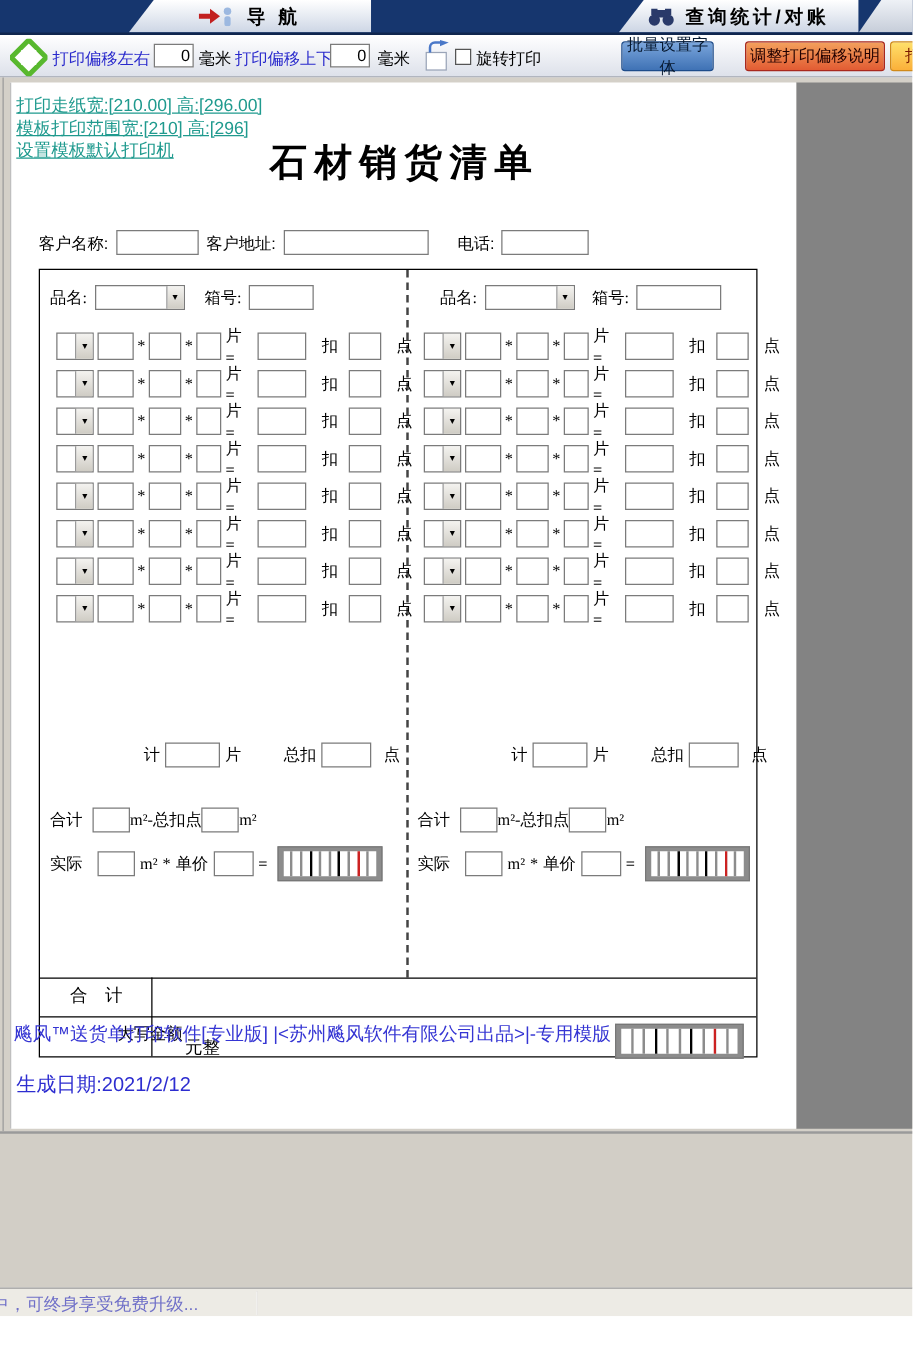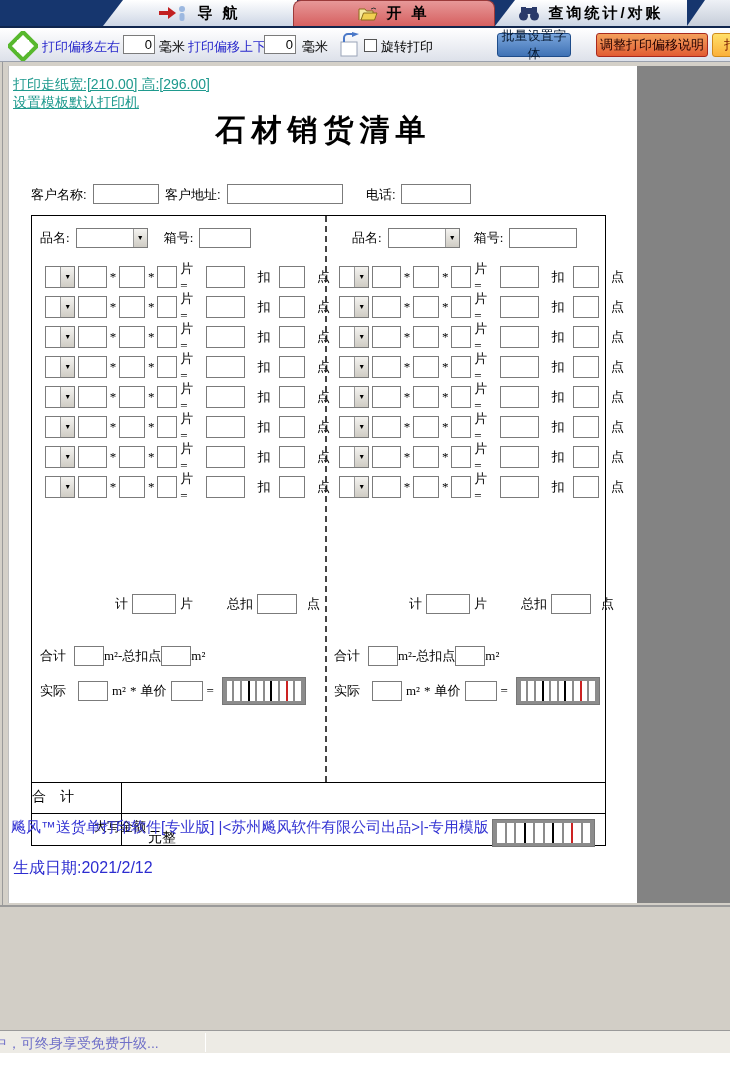--- a/index.html
+++ b/index.html
@@ -65,21 +65,21 @@
   .mgrid { background:#8c8c8c; border:1px solid #777; display:flex; padding:3px 4px; }
   .mgrid span { flex:1; background:#fff; border-right:2px solid #8c8c8c; }
   .mgrid span:nth-child(3), .mgrid span:nth-child(6) { border-right-color:#000; }
   .mgrid span:nth-child(8) { border-right-color:#c22; }
   .mgrid span:last-child { border-right:none; }
   .mg-main { width:84px; height:28px; margin-left:4px; }
   .mg-foot { position:absolute; left:460px; top:603px; width:103px; height:28px; }
 
   .foot1 { position:absolute; left:0; top:566px; width:573px; height:32px; border-top:1px solid #000; border-bottom:1px solid #000; }
   .foot-cell { position:absolute; left:0; top:566px; width:90px; height:63px; border-right:1px solid #000; }
-  .foot1-label { position:absolute; left:0; top:572px; width:90px; font-size:14px; }
+  .foot1-label { position:absolute; left:0; top:572px; width:90px; text-align:center; font-size:14px; }
   .daxie { position:absolute; left:62px; top:602px; font-size:13px; }
   .yuanzheng { position:absolute; left:116px; top:613px; font-size:14px; }
 
   .watermark { position:absolute; left:2px; top:752px; font-size:15px; color:#3535d3; white-space:nowrap; }
   .gen-date { position:absolute; left:4px; top:792px; font-size:16px; color:#2d2dd0; }
 
   
   .lower-bg { position:absolute; left:0; top:905px; width:730px; height:125px; background:#d2cec6; border-top:2px solid #9a9a9a; }
   .statusbar { position:absolute; left:0; top:1030px; width:730px; height:23px; background:#edebe5; border-top:1px solid #9a9a9a; overflow:hidden; }
   .status-text { position:absolute; left:-7px; top:4px; color:#7070c8; font-size:14px; white-space:nowrap; }
@@ -92,28 +92,20 @@
 
 <div class="tabbar">
   <div class="tab tab-nav tab-slant">
     <svg width="30" height="16">
         <rect x="0" y="6" width="9" height="4" fill="#c22020"></rect>
         <polygon points="9,2 17,8 9,14" fill="#c22020"></polygon>
         <circle cx="23" cy="4" r="3" fill="#9cb8e0"></circle>
         <rect x="20.5" y="8" width="5" height="8" rx="2" fill="#9cb8e0"></rect>
       </svg>
     <span>导 航</span>
-  </div>
-  <div class="tab tab-active">
-    <svg width="20" height="16">
-        <path d="M1 14 L1 3 L7 3 L8.5 5 L15 5 L15 7" fill="#f7e9a0" stroke="#8a6d1a"></path>
-        <path d="M3 14 L5.5 7 L19 7 L16.5 14 Z" fill="#f0cf52" stroke="#8a6d1a"></path>
-        <path d="M13 3 q3 -2 5 0" fill="none" stroke="#333"></path>
-      </svg>
-    <span>开 单</span>
   </div>
   <div class="tab tab-query tab-slant">
     <svg width="22" height="15">
         <circle cx="5.5" cy="10" r="4.5" fill="#2a3a6a"></circle>
         <circle cx="16.5" cy="10" r="4.5" fill="#2a3a6a"></circle>
         <rect x="7" y="2" width="8" height="6" fill="#2a3a6a"></rect>
         <rect x="3" y="1" width="5" height="5" fill="#2a3a6a"></rect>
         <rect x="14" y="1" width="5" height="5" fill="#2a3a6a"></rect>
       </svg>
     <span>查询统计/对账</span>
@@ -144,20 +136,21 @@
   <button class="btn btn-yellow" style="left:712px;width:50px">打印</button>
 </div>
 
 <div class="canvas">
   <div class="canvas-line"></div>
   <div class="gray-out"></div>
   <div class="page">
 
     <div class="links">
       <a>打印走纸宽:[210.00] 高:[296.00]</a>
+      <a>模板打印范围宽:[210] 高:[296]</a>
       <a>设置模板默认打印机</a>
     </div>
     <div class="doc-title">石材销货清单</div>
 
     <div class="cust-row">
       <span class="abs" style="left:22px;top:2px">客户名称:</span>
       <span class="inp w66 abs" style="left:84px;top:0"></span>
       <span class="abs" style="left:156px;top:2px">客户地址:</span>
       <span class="inp w115 abs" style="left:218px;top:0"></span>
       <span class="abs" style="left:357px;top:2px">电话:</span>

